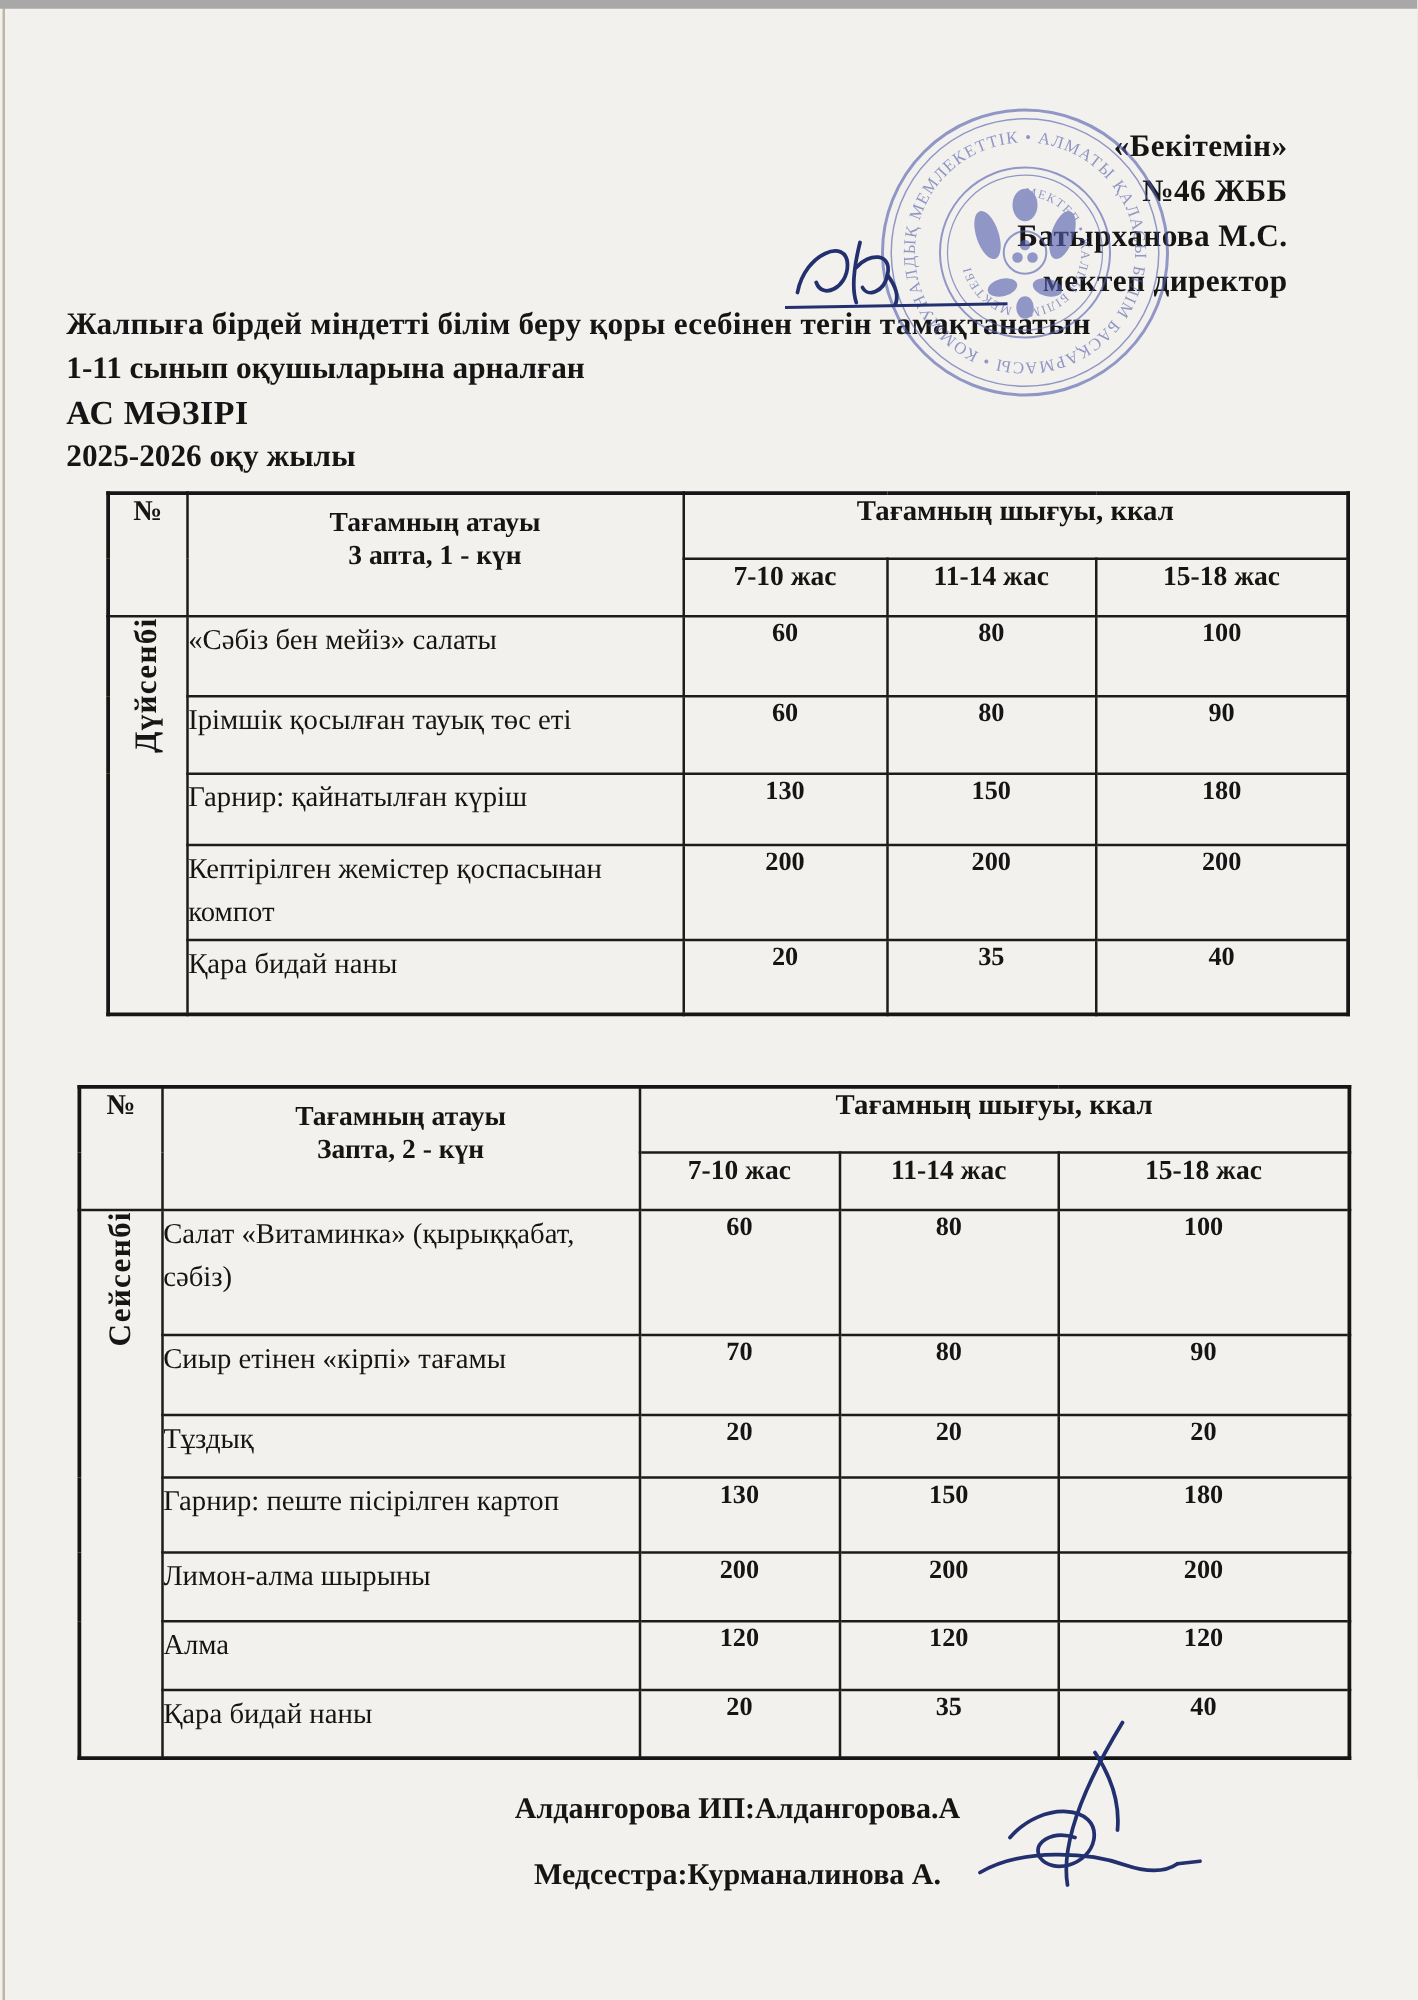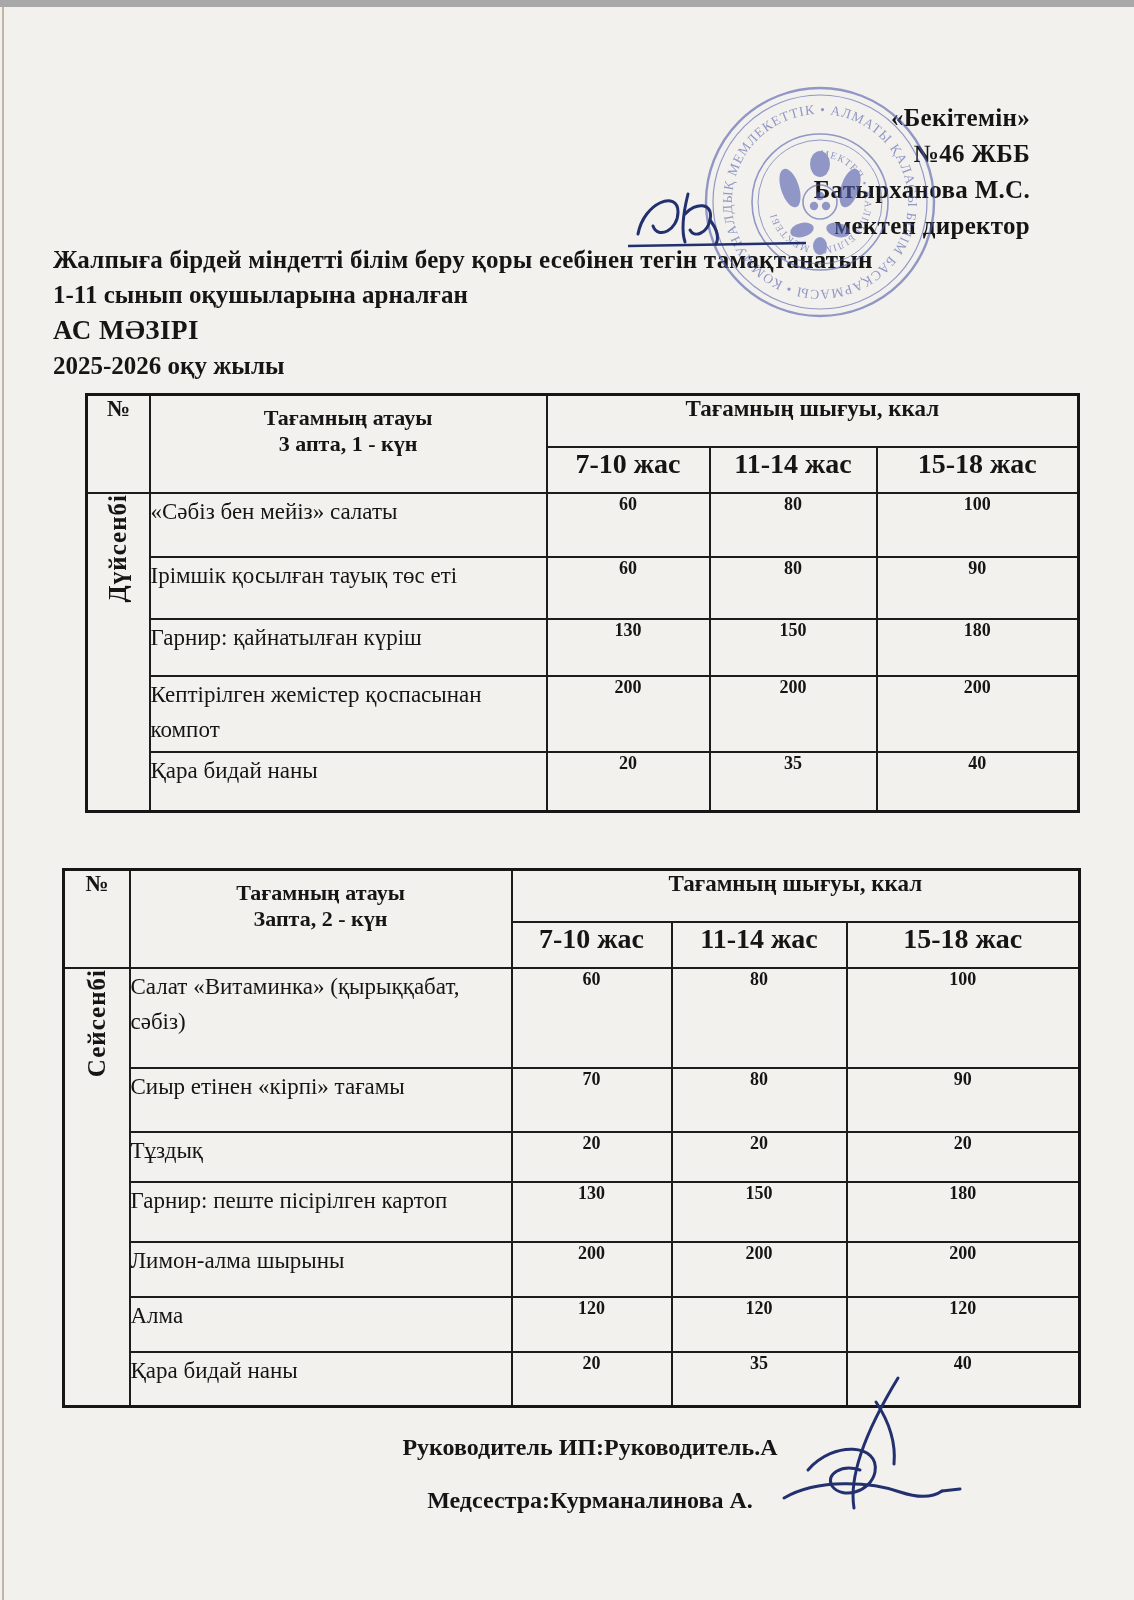--- a/index.html
+++ b/index.html
@@ -32,27 +32,27 @@
   table.menu{position:absolute; border-collapse:collapse; table-layout:fixed; z-index:2;
     border:3px solid #161616; background:transparent;}
   table.menu th, table.menu td{border:2px solid #1c1c1c; padding:0; vertical-align:top; overflow:hidden;}
   .t1{left:85px; top:393px; width:992px;}
   .t2{left:62px; top:868px; width:1016px;}
 
   th.no-cell{font-size:23px; font-weight:bold; text-align:center; padding-top:8px;}
   th.name-cell{font-size:22px; font-weight:bold; text-align:center;}
   .name-wrap{display:flex; flex-direction:column; justify-content:space-between; height:100%; box-sizing:border-box; padding:9px 4px 10px 4px;}
   th.kcal-cell{font-size:23px; font-weight:bold; text-align:center; vertical-align:middle;}
-  th.age-cell{font-size:28px; font-weight:bold; text-align:center; vertical-align:middle;border-radius:11px;}
+  th.age-cell{font-size:22px; font-weight:bold; text-align:center; vertical-align:middle;border-radius:11px;}
 
   td.day-cell{text-align:center; vertical-align:middle;}
   .day-text{writing-mode:vertical-rl; transform:rotate(180deg); margin:0 auto;
     font-size:25px; font-weight:bold; letter-spacing:1px; white-space:nowrap;}
   td.dish{font-size:23px; text-align:left; padding:8px 6px 4px 10px; line-height:1.55;}
-  td.kcal{font-size:18px; font-weight:bold; text-align:center; padding-top:8px;}
+  td.kcal{font-size:21px; font-weight:bold; text-align:center; padding-top:8px;}
 
   
   .t1 tr.hA{height:52px;} .t1 tr.hB{height:46px;}
   .t1 tbody tr:nth-child(1){height:64px;}
   .t1 tbody tr:nth-child(2){height:62px;}
   .t1 tbody tr:nth-child(3){height:57px;}
   .t1 tbody tr:nth-child(4){height:76px;}
   .t1 tbody tr:nth-child(5){height:60px;}
   .t2 tr.hA{height:52px;} .t2 tr.hB{height:46px;}
   .t2 tbody tr:nth-child(1){height:100px;}
@@ -260,21 +260,21 @@
         <tr>
           <td class="dish">Қара бидай наны</td>
           <td class="kcal">20</td>
           <td class="kcal">35</td>
           <td class="kcal">40</td>
         </tr>
       </tbody>
   </table>
 
   <div class="footer">
-    <div class="footer-l1">Руководитель ИП:Руководитель.А</div>
+    <div class="footer-l1">Алдангорова ИП:Алдангорова.А</div>
     <div class="footer-l2">Медсестра:Курманалинова А.</div>
   </div>
 
   <svg class="sig2" width="220" height="170" viewBox="0 0 220 170">
     <g fill="none" stroke="#22306f" stroke-width="3" stroke-linecap="round">
       <path d="M150,6 C122,52 100,100 106,136"></path>
       <path d="M60,98 C86,68 132,72 127,100 C123,120 94,128 84,114 C77,102 94,92 112,98"></path>
       <path d="M36,126 C70,106 124,110 152,120 C170,126 184,126 194,119"></path>
       <path d="M194,119 L212,117"></path>
       <path d="M128,30 C140,48 148,70 146,92"></path>

